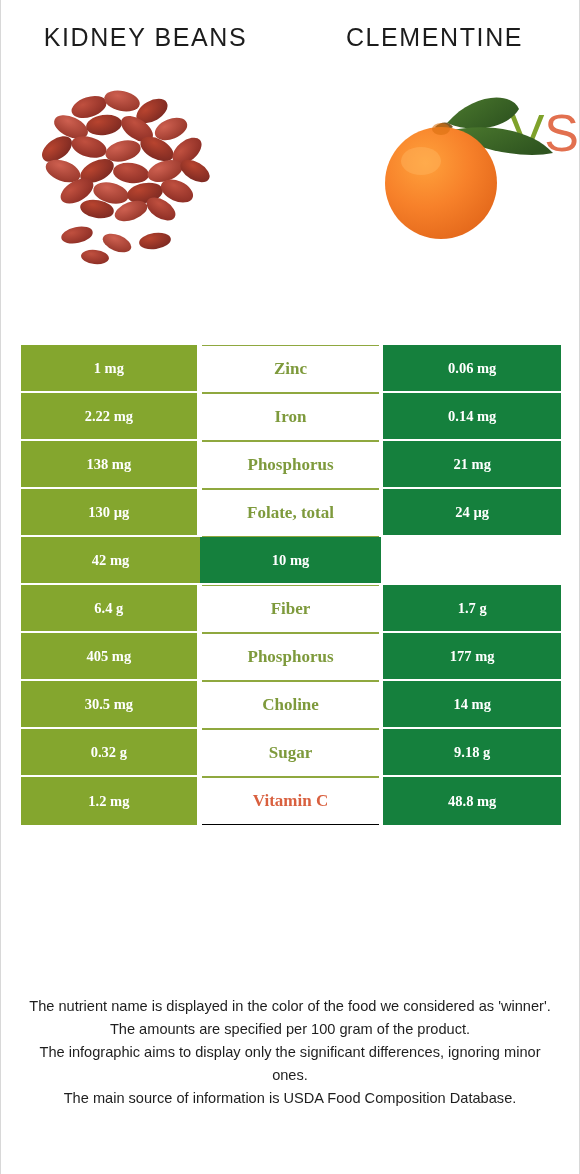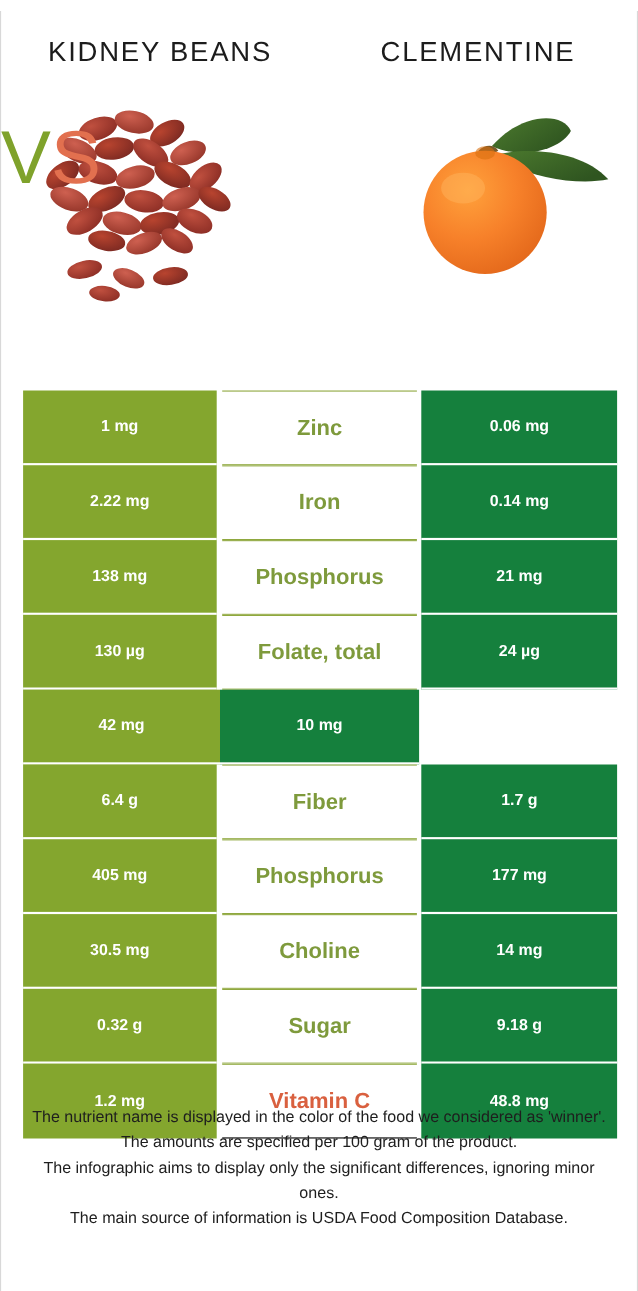--- a/index.html
+++ b/index.html
@@ -23,21 +23,20 @@
     border-left: 1px solid #d8d8d8;
     border-right: 1px solid #d8d8d8;
   }
 
   
   .titles {
     display: flex;
     width: 100%;
     padding-top: 22px;
     box-sizing: border-box;
-    margin-top: 10px;
   }
   .title-cell {
     width: 50%;
     text-align: center;
     font-size: 25px;
     line-height: 31px;
     font-weight: 300;
     letter-spacing: 1.6px;
     text-transform: uppercase;
     color: #1c1c1c;
@@ -64,41 +63,42 @@
     left: 368px;
     top: 12px;
     width: 200px;
     height: 190px;
   }
   .vs {
     position: absolute;
     left: 0;
     right: 0;
     top: 48px;
-    text-align: left;
-    font-size: 68px;
+    text-align: right;
+    font-size: 52px;
     line-height: 64px;
     font-weight: 400;
     letter-spacing: 0px;
     font-family: "Liberation Sans", sans-serif;
   }
   .vs .v { color: #7FA22B; }
   .vs .s { color: #E2704F; }
 
   
   .table {
     position: absolute;
     left: 20px;
     top: 345px;
     width: 540px;
   }
   .row {
     display: flex;
-    height: 68px;
+    height: 48px;
     margin-bottom: 0px;
+    font-family: Liberation Serif, serif;
   }
   .cell {
     display: flex;
     align-items: center;
     justify-content: center;
     box-sizing: border-box;
     font-size: 14.5px;
     font-weight: bold;
   }
   .cell-left {
@@ -108,21 +108,21 @@
     border-bottom: 2px solid #ffffff;
   }
   .cell-mid {
     width: 181px;
     margin-left: 5px;
     margin-right: 4px;
     background: #ffffff;
     color: #7E9A3C;
     border-top: 1px solid #8FA83F;
     border-bottom: 1px solid #8FA83F;
-    font-size: 20px;
+    font-size: 17px;
   }
   .cell-mid.mid-win-right {
     color: #D9603F;
     border-bottom: 1px solid #000000;
   }
   .cell-right {
     width: 181px;
     background: #15803d;
     color: #ffffff;
     border-bottom: 2px solid #ffffff;

